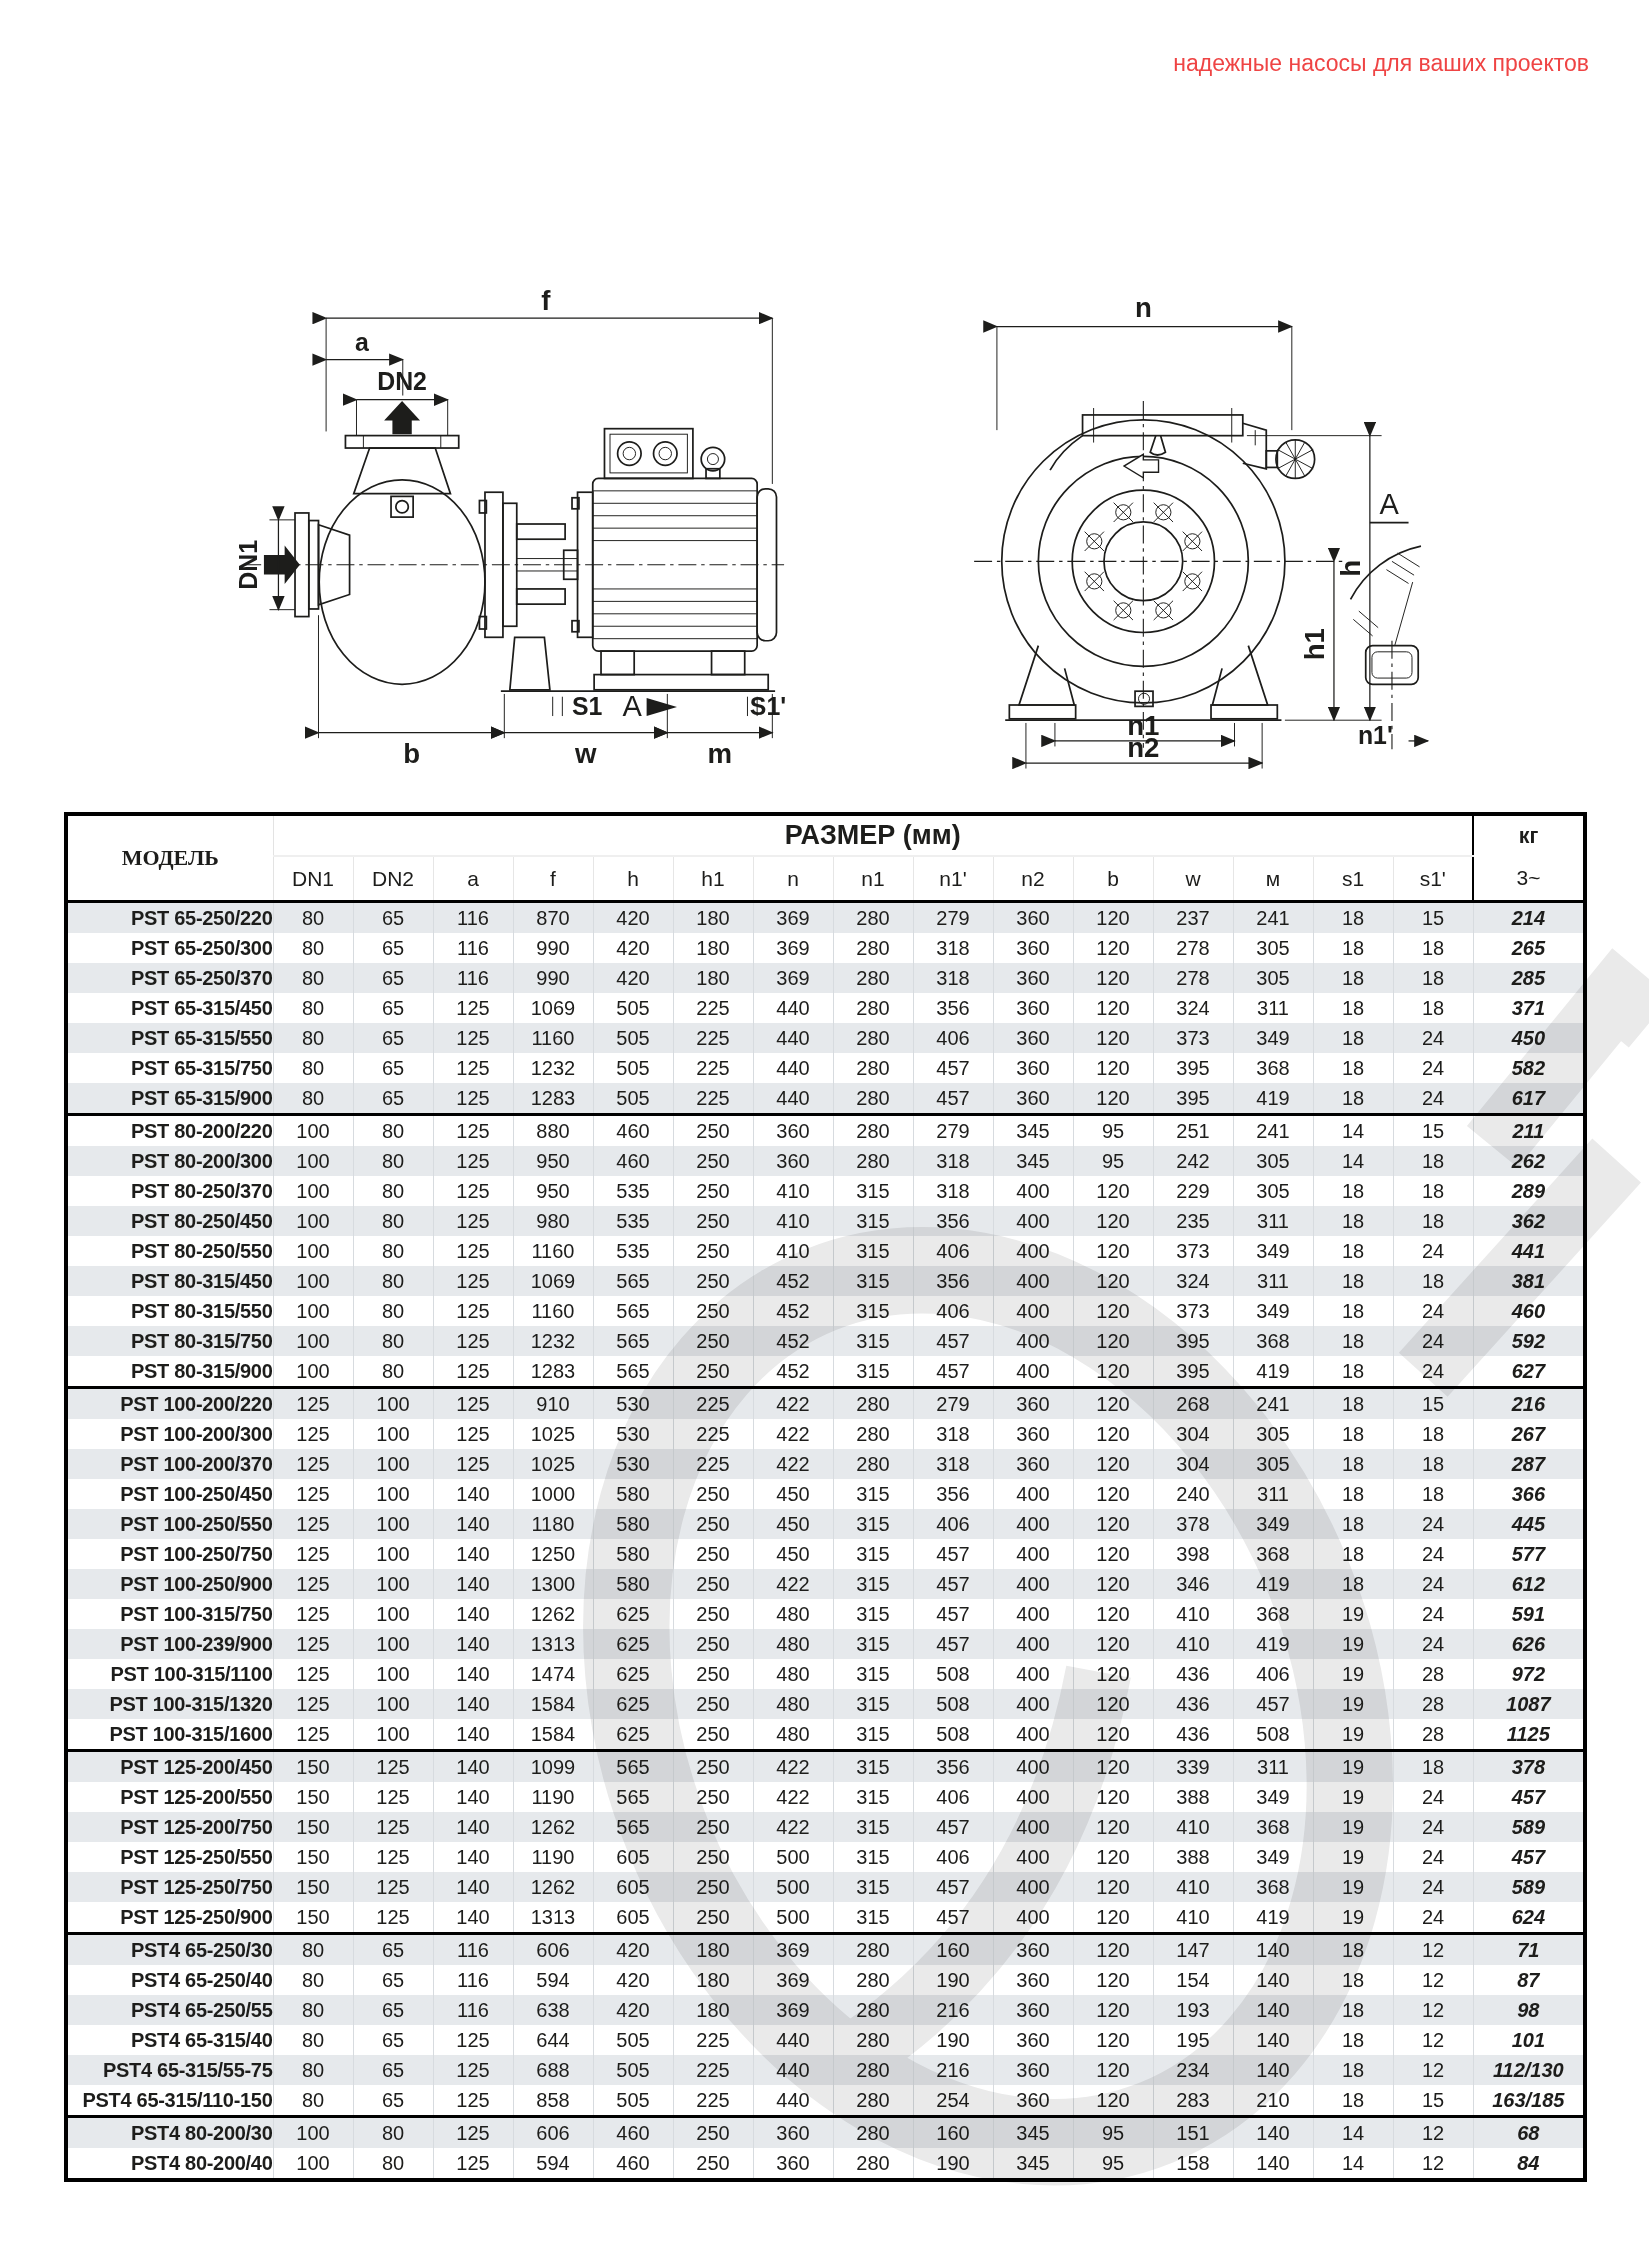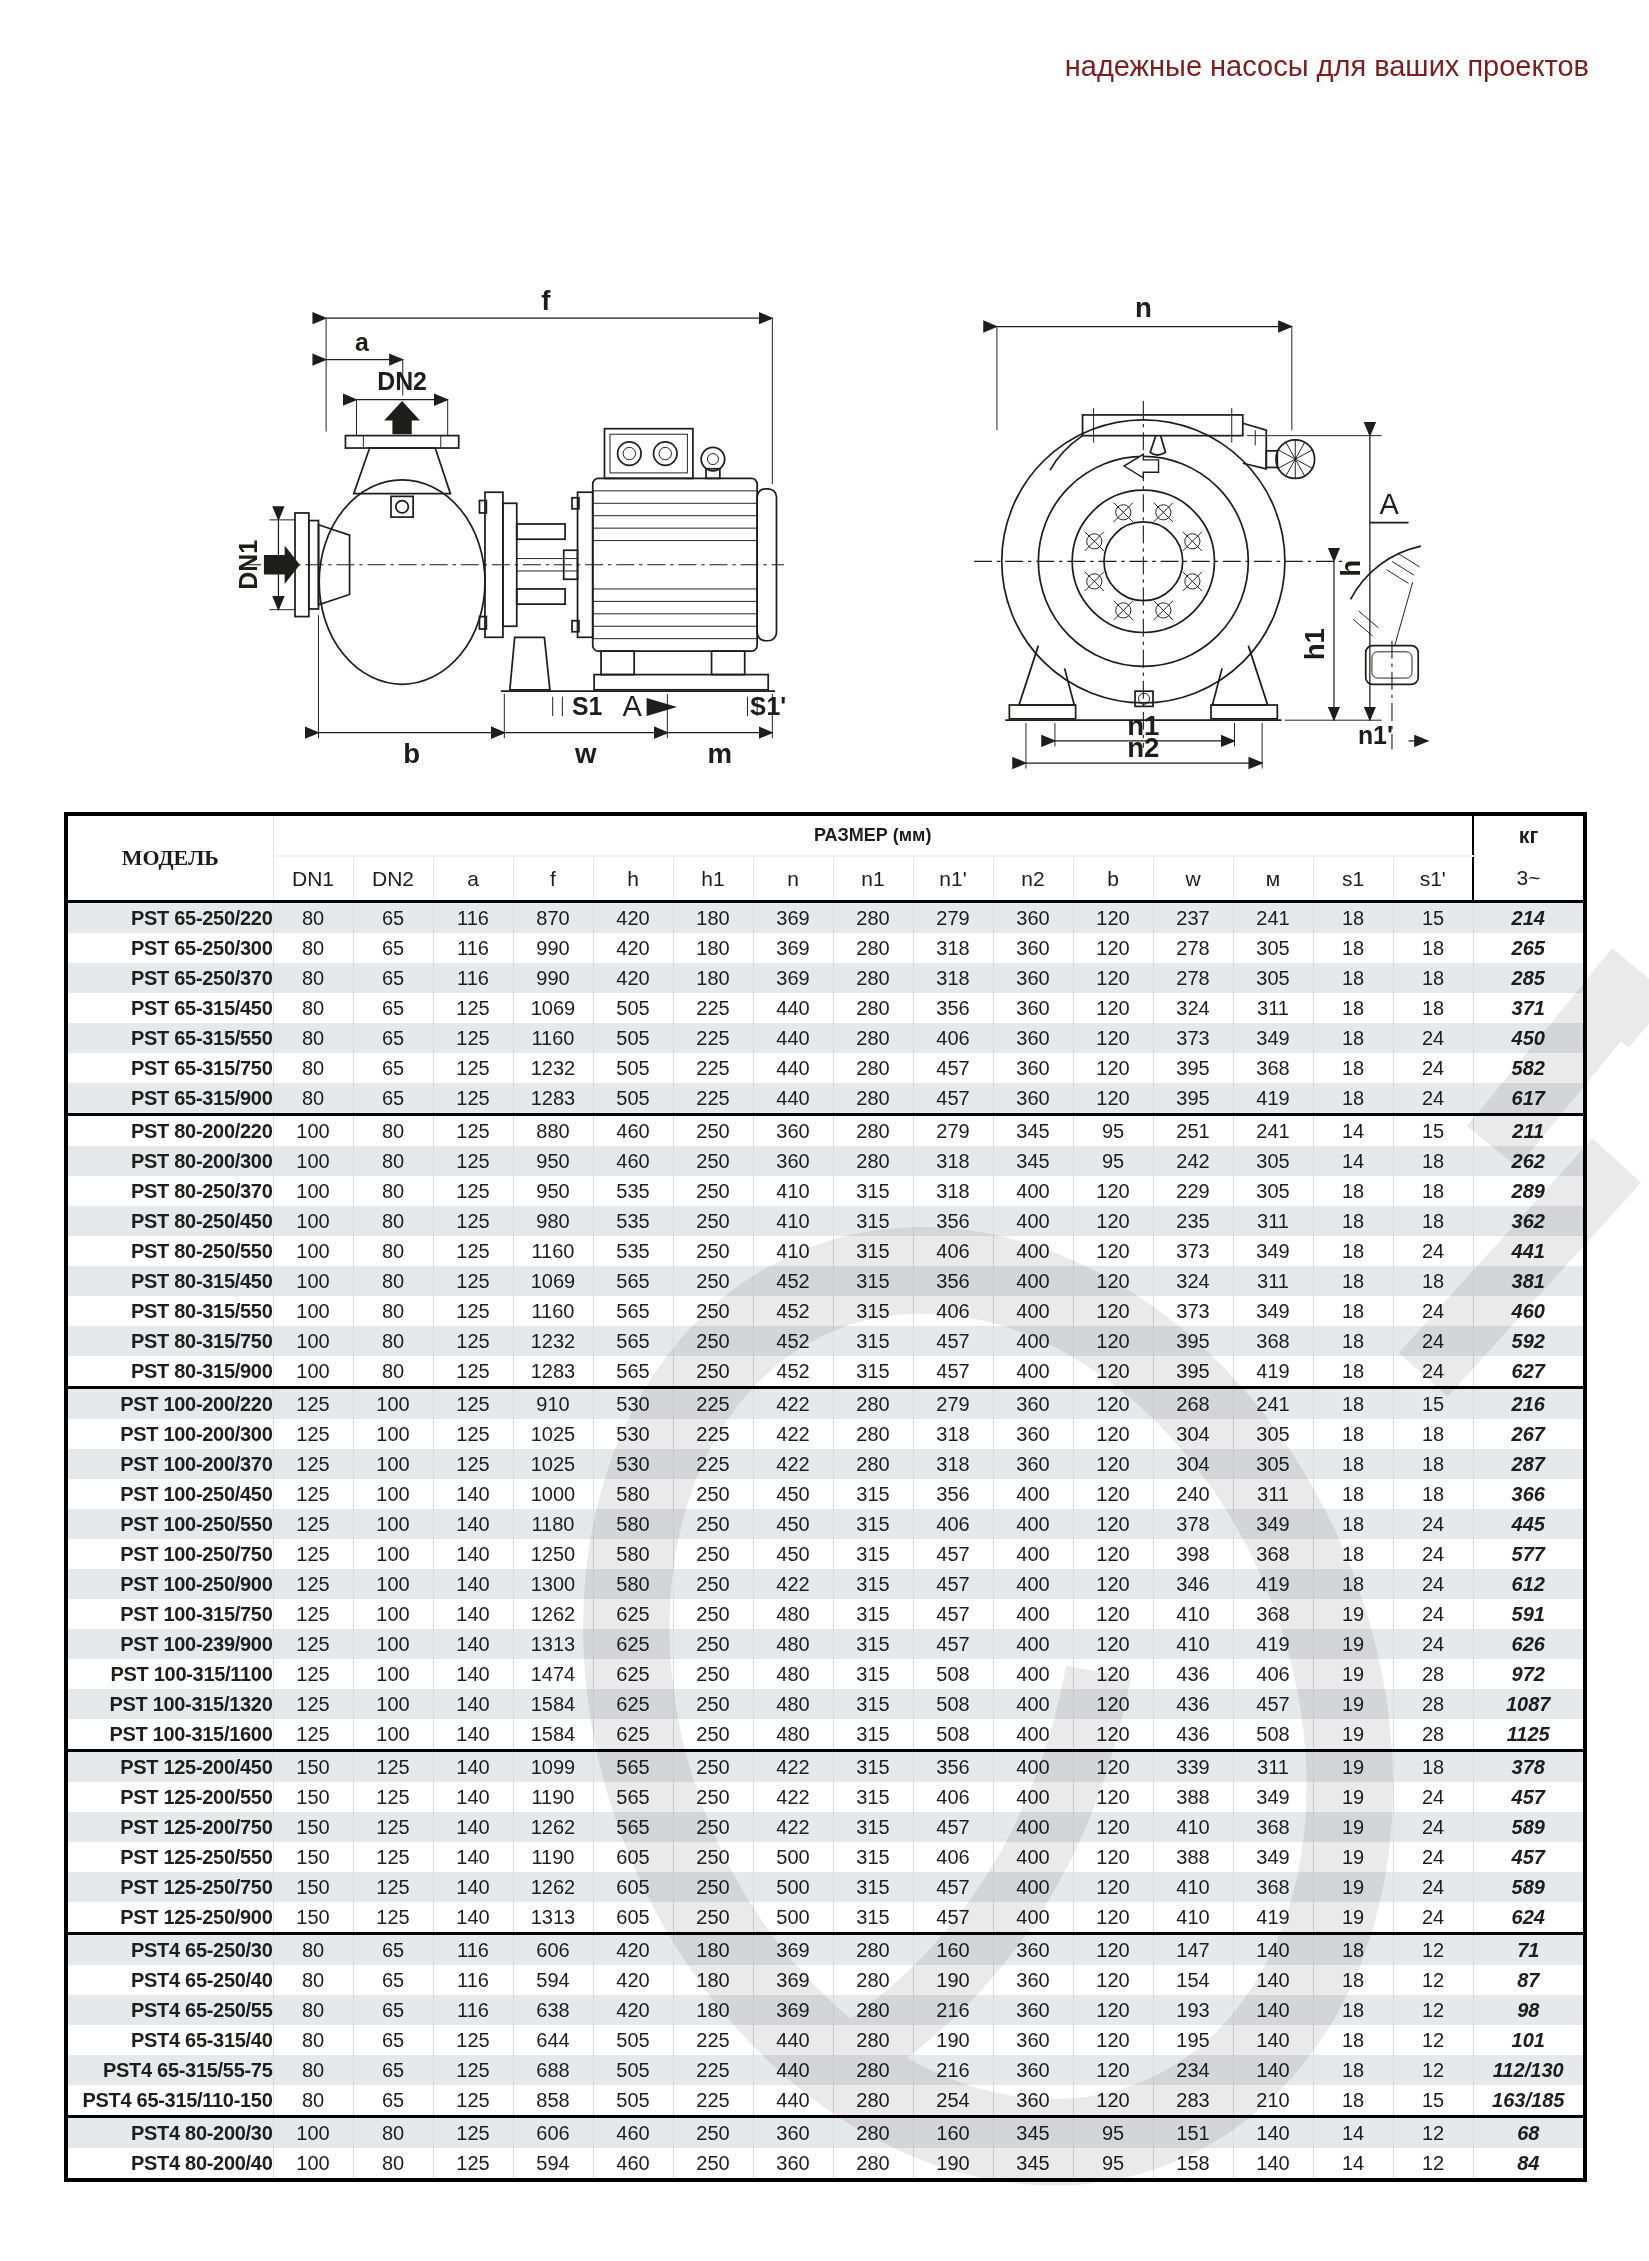--- a/index.html
+++ b/index.html
@@ -8,21 +8,21 @@
     font-family:"Liberation Sans", sans-serif; color:#1d1d1b; overflow:hidden;
   }
   
   .logo{position:absolute; left:69px; top:36px; display:flex; align-items:center;}
   .logo-icon{width:97px; height:93px;}
   .logo-text{
     font-size:77px; font-weight:bold; color:#1565a8; letter-spacing:-2.8px;
     line-height:93px; margin-left:2.8px; transform:scaleX(.96); transform-origin:left;
   }
   .tagline{
-    position:absolute; right:61px; top:50px; font-size:29px; color:#7f1d1d; white-space:nowrap;
+    position:absolute; right:61px; top:50px; font-size:23px; color:#ef4444; white-space:nowrap;
   }
   
   .side-view{position:absolute; left:228px; top:285px; width:563px; height:487px;}
   .front-view{position:absolute; left:936px; top:292px; width:501px; height:480px;}
   svg .ln{stroke:#1d1d1b; stroke-width:2.5; fill:none;}
   svg .thin{stroke:#1d1d1b; stroke-width:1.4; fill:none;}
   svg .dim{stroke:#1d1d1b; stroke-width:1.8; fill:none;}
   svg .cl{stroke:#1d1d1b; stroke-width:1.6; fill:none; stroke-dasharray:26 7 5 7;}
   svg .blk{fill:#1d1d1b; stroke:none;}
   svg text{font-family:"Liberation Sans", sans-serif; fill:#1d1d1b;}
@@ -31,21 +31,21 @@
   svg .alabel{font-size:42px; font-weight:normal;}
   
   .dim-table{
     position:absolute; left:64px; top:812px; width:1521px;
     border-collapse:collapse; table-layout:fixed;
     border:4.1px solid #000;
   }
   .dim-table th, .dim-table td{padding:0; vertical-align:middle; overflow:hidden; white-space:nowrap;}
   thead th{background:#fff; font-weight:normal;}
   .model-h{font-size:22px; font-weight:bold; border-right:1.4px solid #e3e3e3;font-family:Liberation Serif, serif;}
-  .size-h{font-size:18px; font-weight:bold; height:39px; border-bottom:2.8px solid #efefef;}
+  .size-h{font-size:27px; font-weight:bold; height:39px; border-bottom:2.8px solid #efefef;}
   .kg-h{font-size:21.4px; font-weight:bold; height:39px; border-left:2.8px solid #000;}
   .col-h{font-size:21px; height:43px; text-align:center; border-left:1.4px solid #e6e6e6;}
   .kg-sub{font-size:21px; height:43px; text-align:center; border-left:2.8px solid #000;}
   thead{border-bottom:3.5px solid #000;}
   tbody td{height:30px; font-size:20px; text-align:center; border-left:1.4px solid #d7dbdf;}
   tbody td.model{
     text-align:right; padding-left:11px; font-weight:bold; border-left:none; font-size:20px;
     letter-spacing:-0.3px;
   }
   tbody td.kg{font-weight:bold;font-style:italic;}

